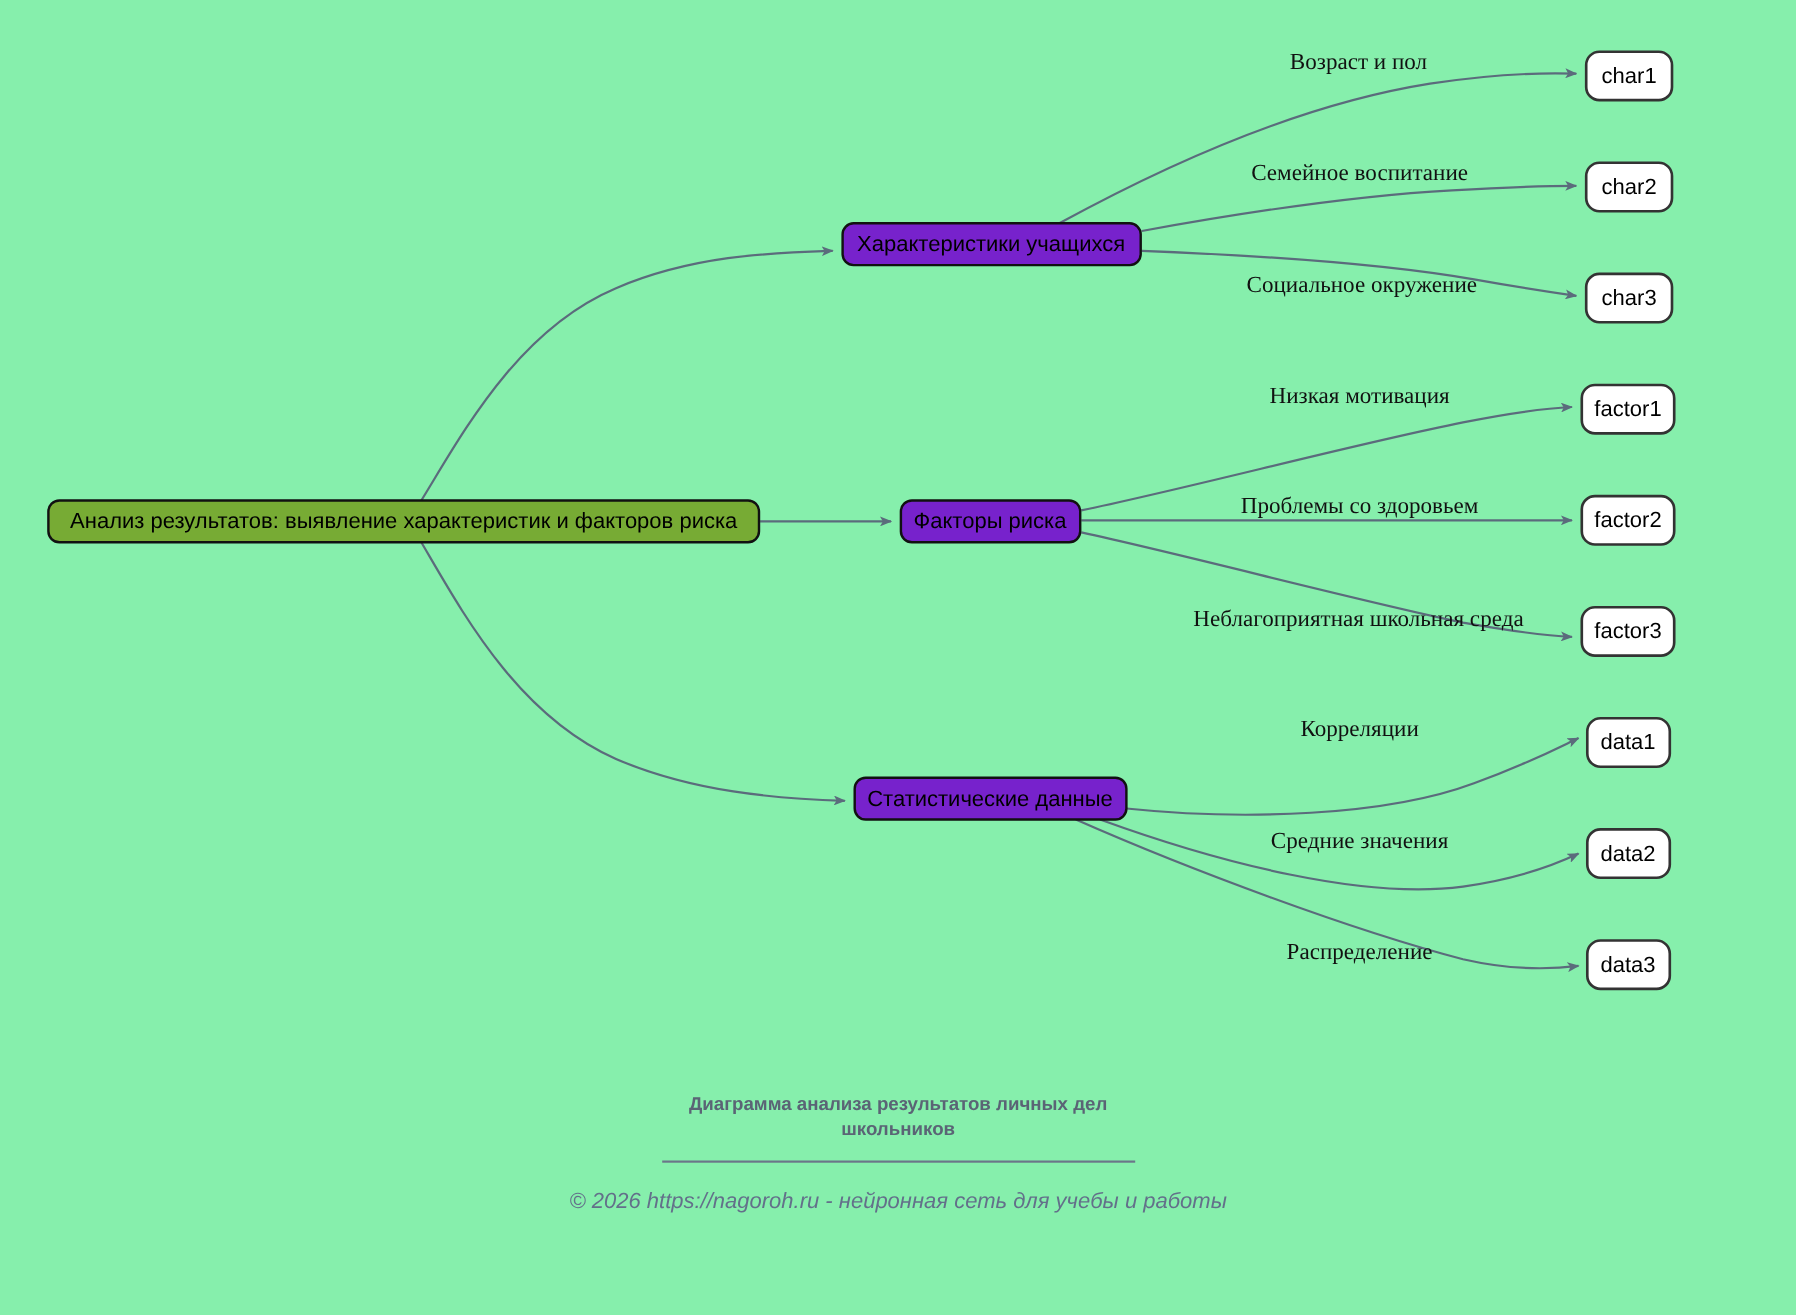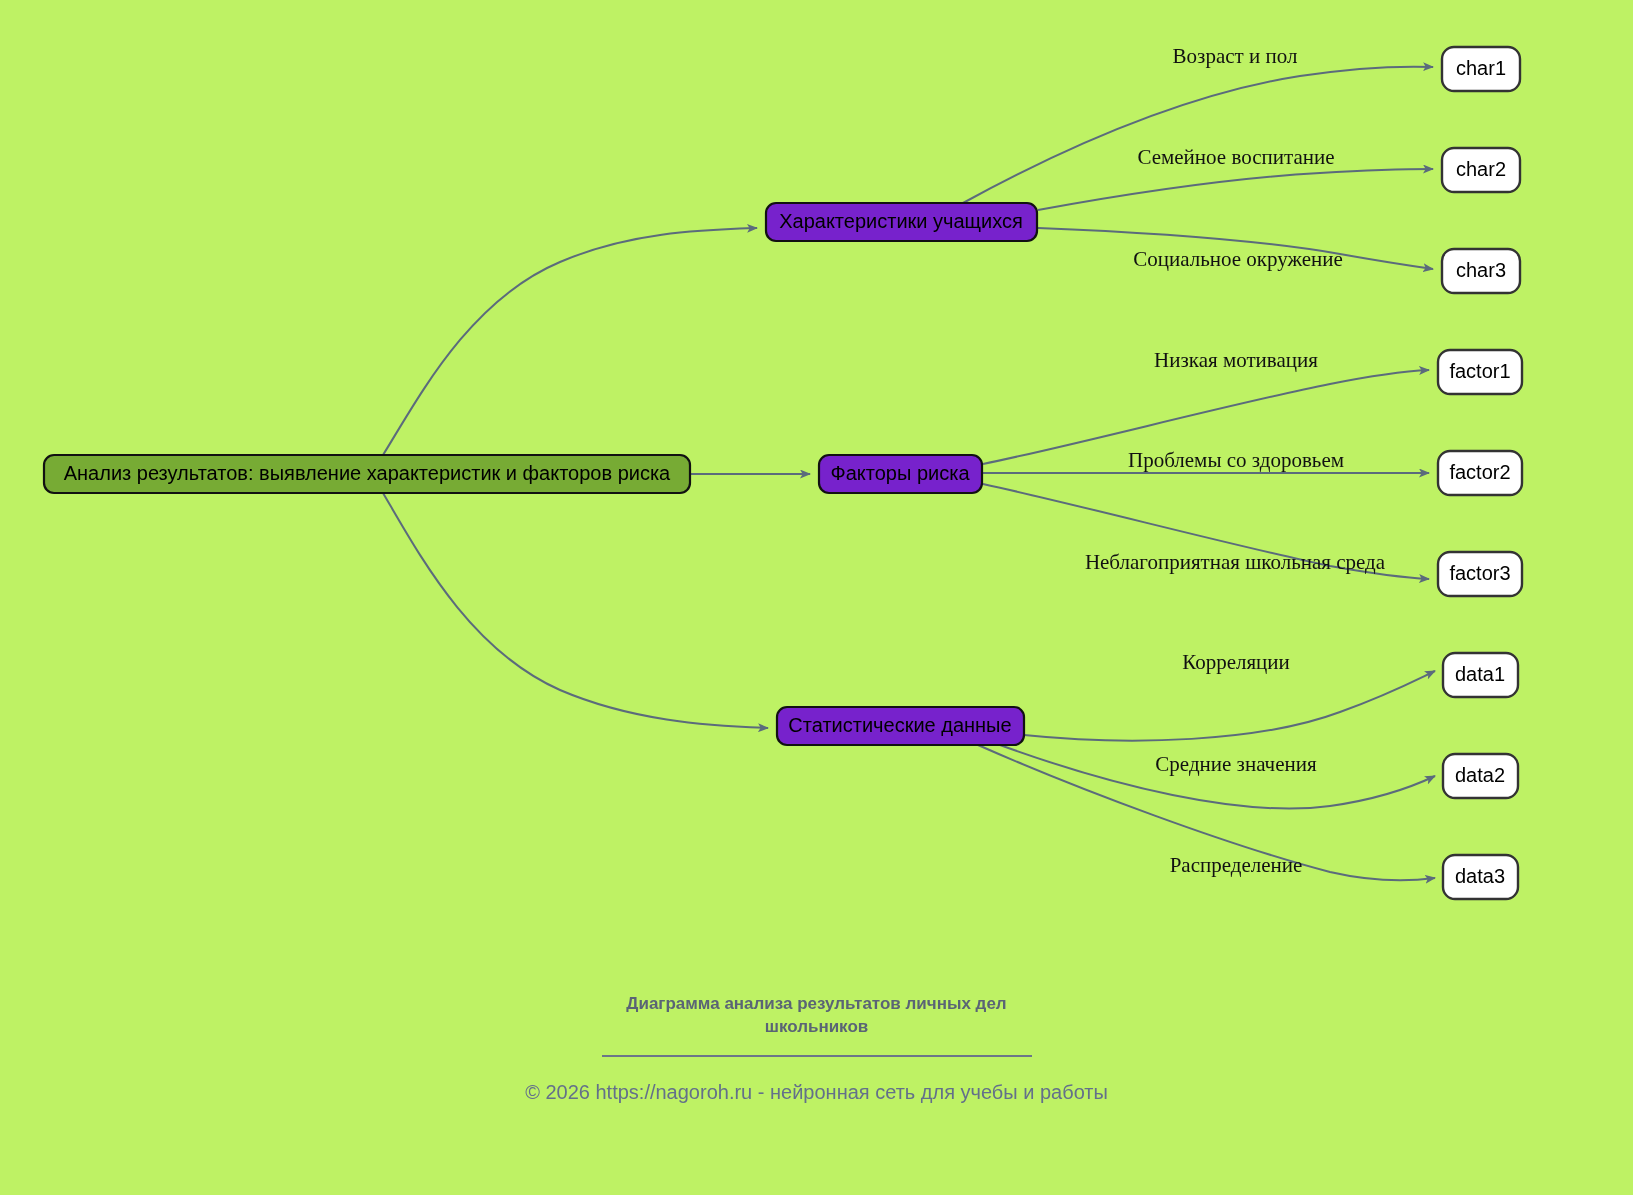--- a/index.html
+++ b/index.html
@@ -7,21 +7,21 @@
     padding: 0;
     background: #ffffff;
   }
   body {
     font-family: "Liberation Sans", sans-serif;
   }
   #canvas {
     position: relative;
     width: 1633px;
     height: 1195px;
-    background: #bef264;
+    background: #86efac;
     overflow: hidden;
   }
   #diagram-svg {
     position: absolute;
     left: 0;
     top: 0;
     width: 1633px;
     height: 1195px;
   }
   .edge-path {
@@ -86,20 +86,21 @@
     width: 430px;
     height: 0;
     margin: 16px auto 0 auto;
     border-top: 2px solid #6b7689;
   }
   .footer-credit {
     font-family: "Liberation Sans", sans-serif;
     font-size: 20px;
     color: #63708a;
     margin-top: 24px;
+    font-style: italic;
   }
 </style>
 </head>
 <body>
 
 <div id="canvas">
 
   <svg id="diagram-svg" viewBox="0 0 1633 1195" xmlns="http://www.w3.org/2000/svg">
     <defs>
       <marker id="arrowhead" markerWidth="11" markerHeight="9" refX="10" refY="4.5" orient="auto" markerUnits="userSpaceOnUse">

